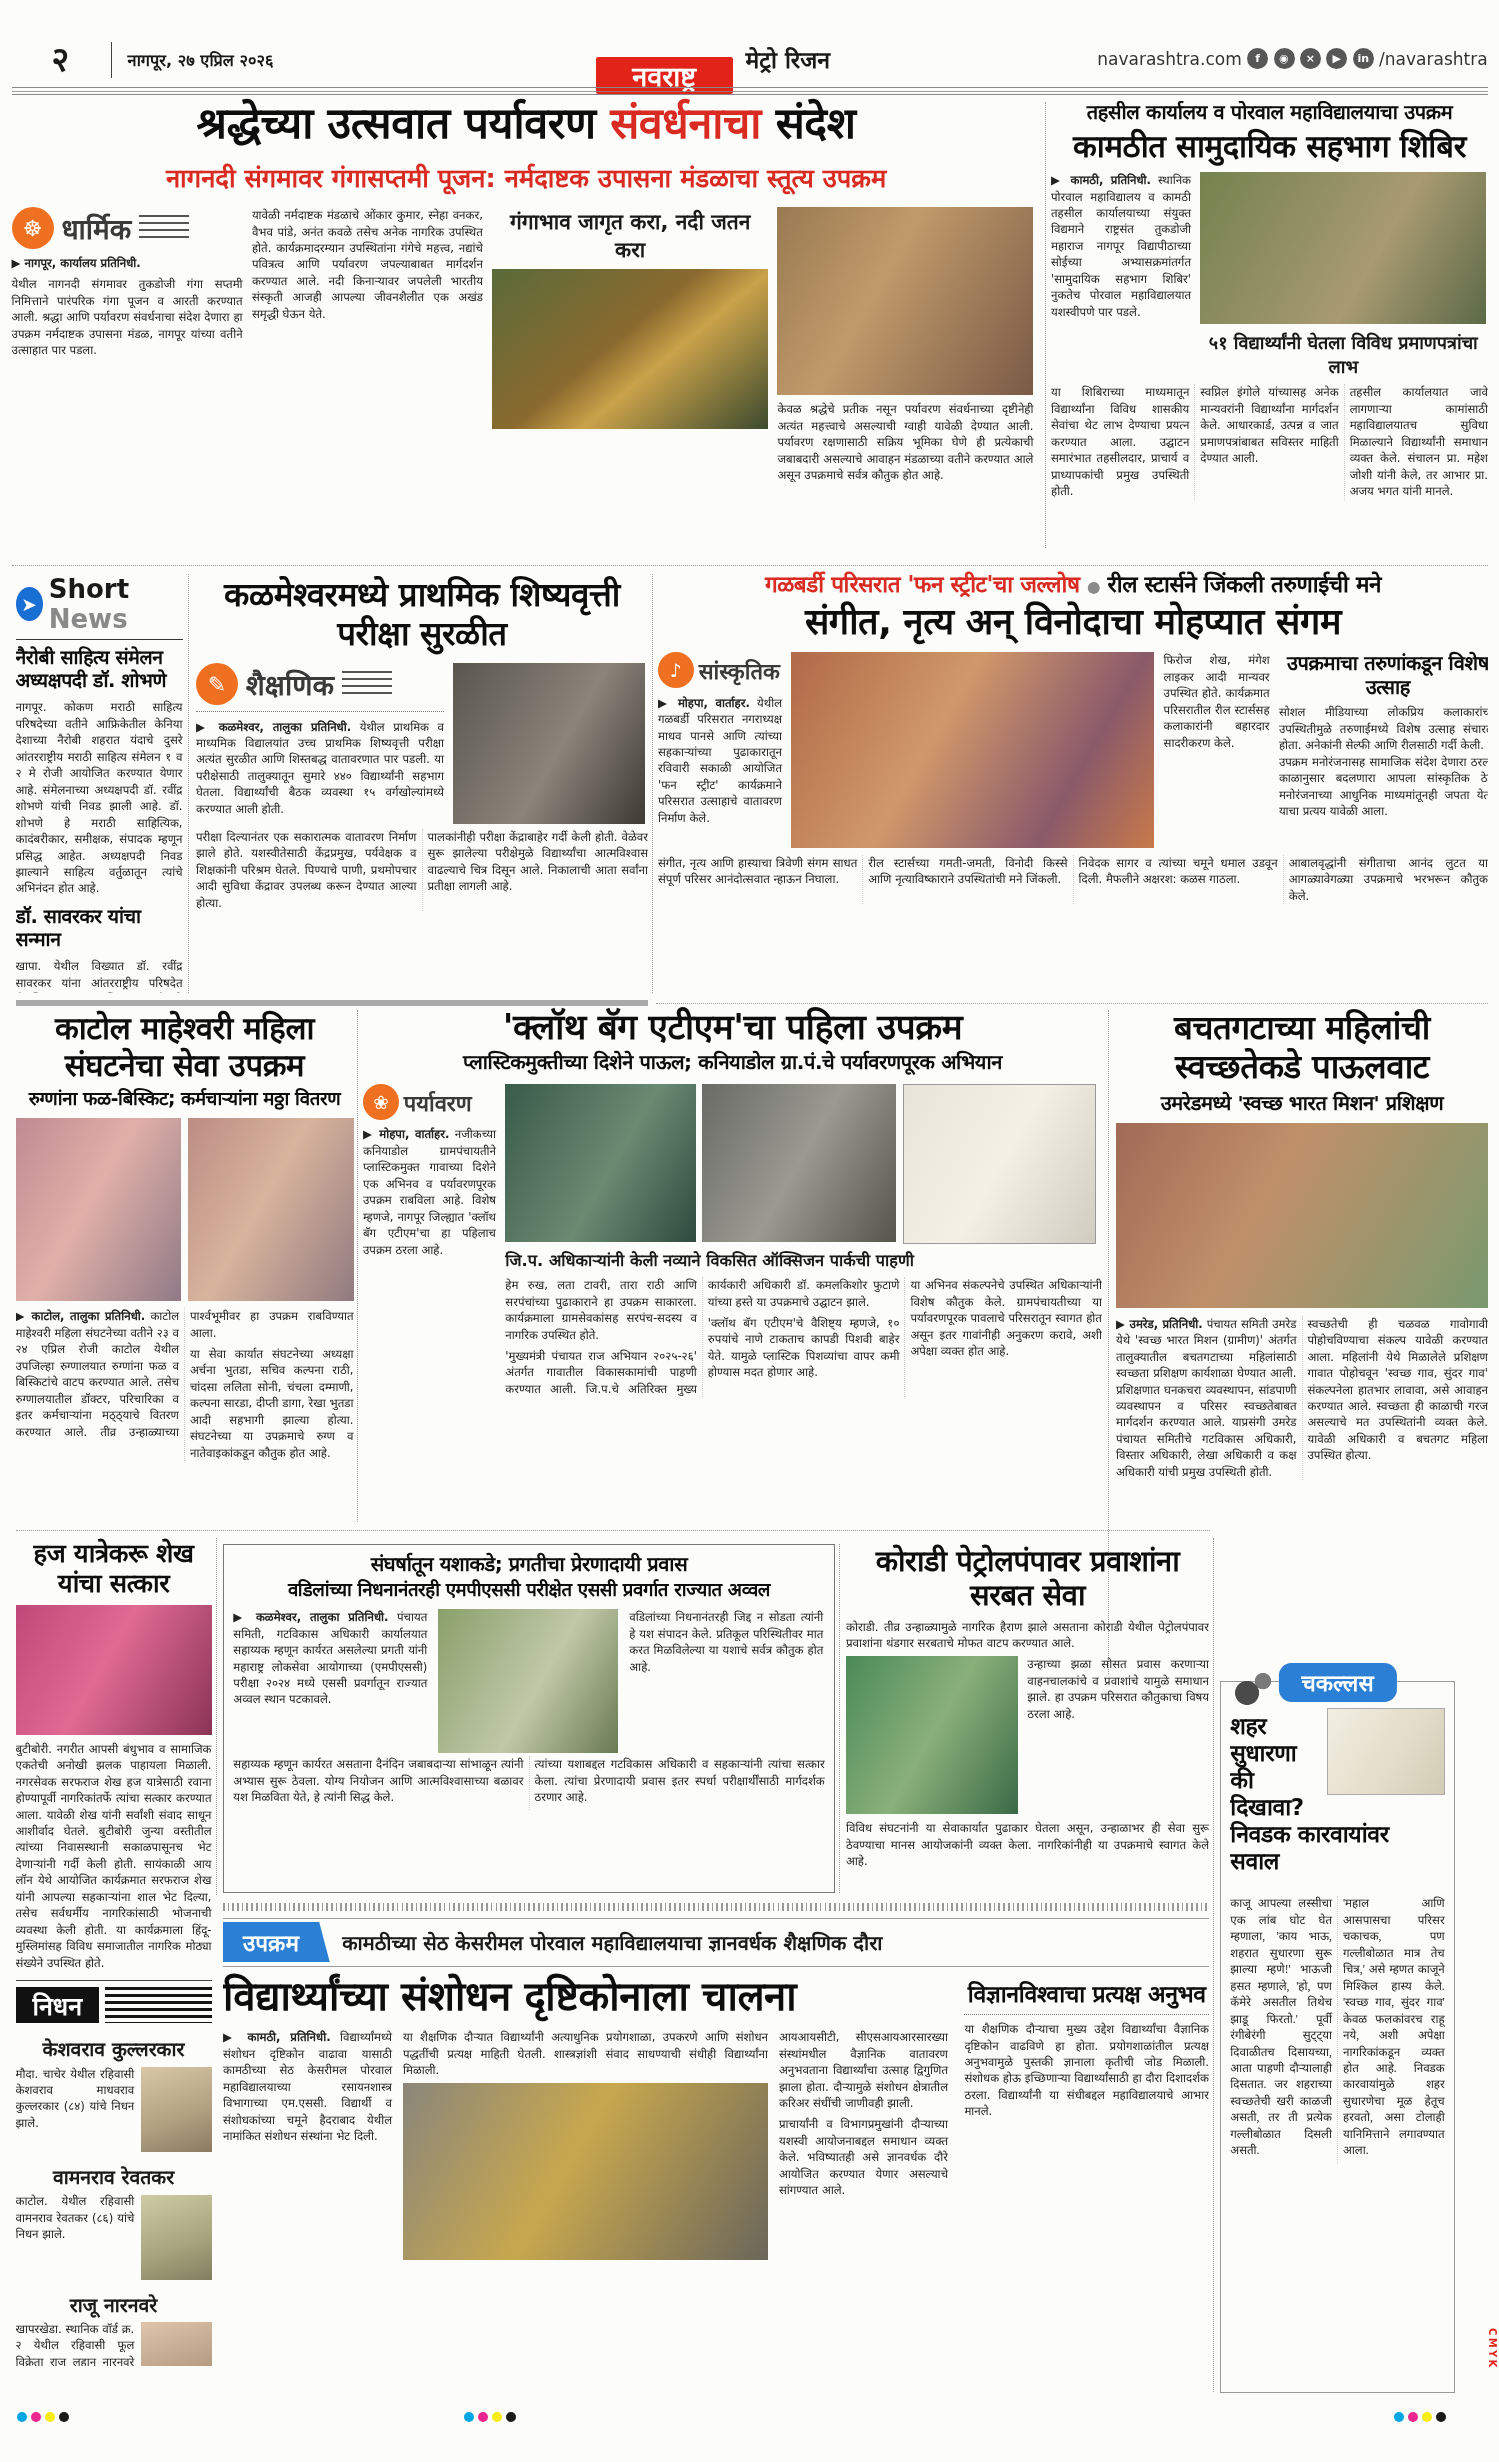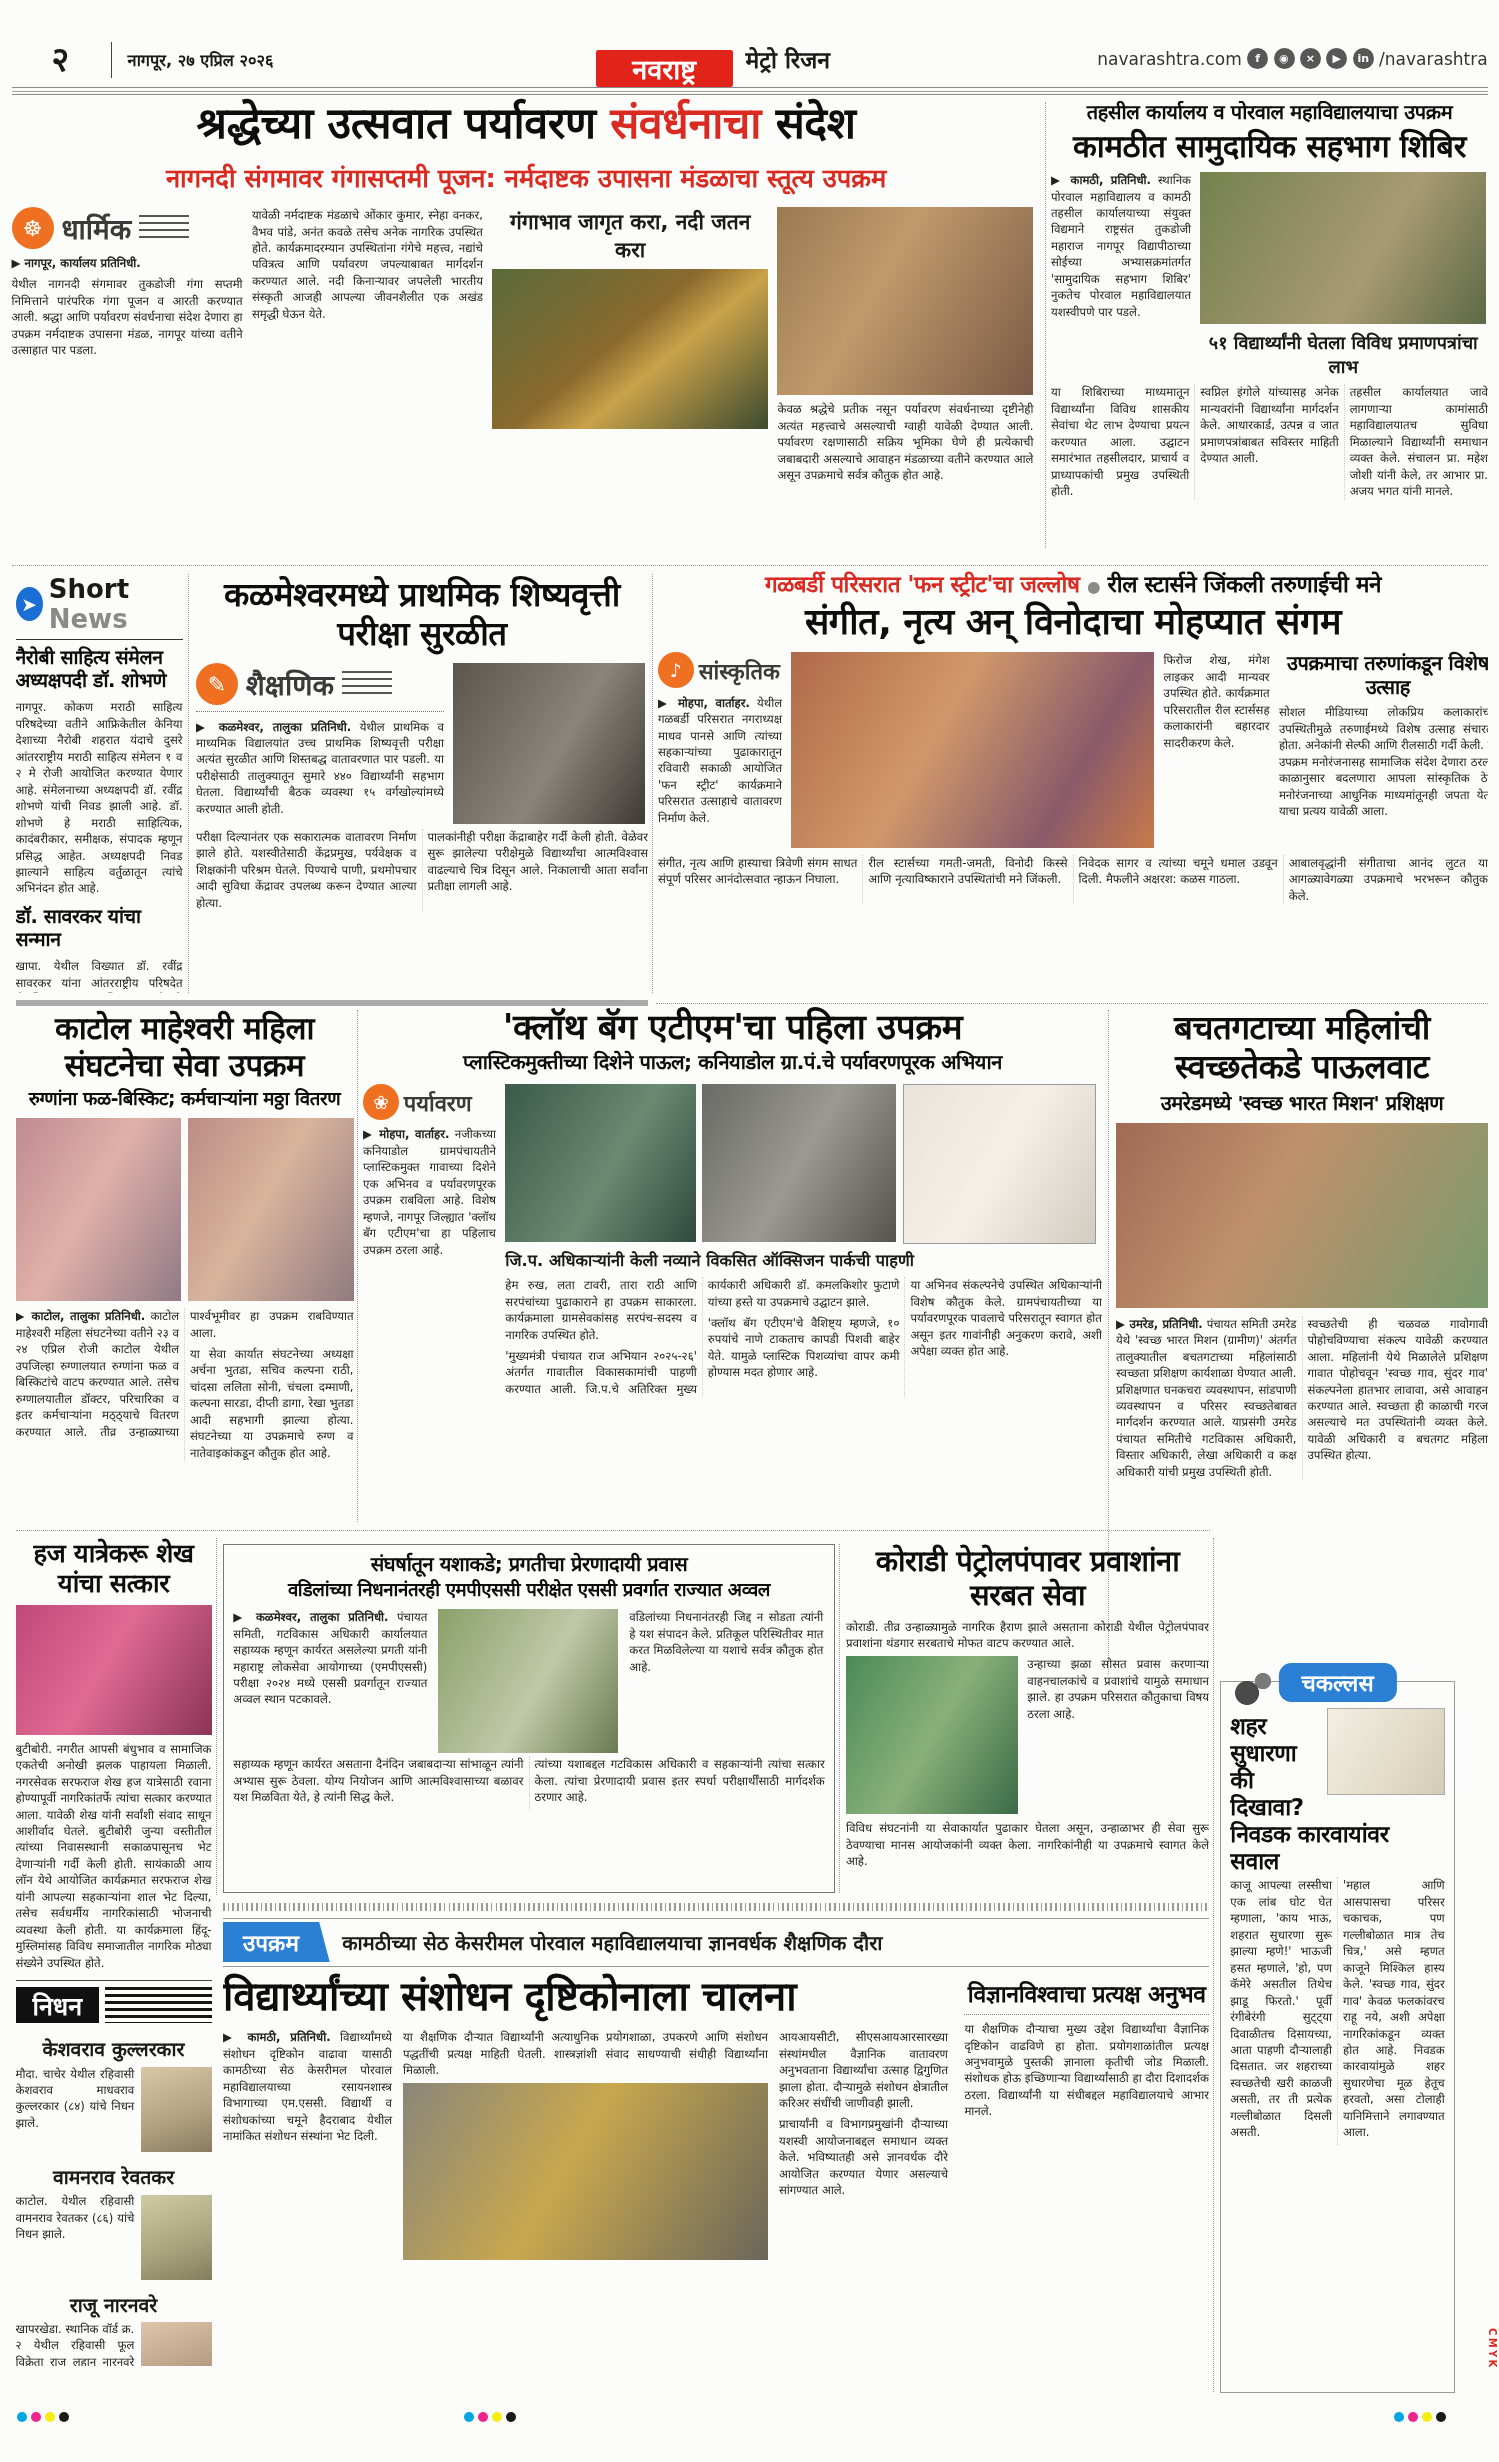--- a/index.html
+++ b/index.html
@@ -4,21 +4,21 @@
 <style>
   html,body{margin:0;padding:0;background:#e8e8e4;}
   .page{position:relative;width:1499px;height:2462px;background:#fcfcfa;
     font-family:"DejaVu Sans","Liberation Sans",sans-serif;color:#1a1a1a;overflow:hidden;}
   .abs{position:absolute;}
   
   .hdr{height:45px;}
   .pagenum{position:absolute;left:40px;top:0;font-size:34px;font-weight:bold;line-height:45px;}
   .hdr-vline{position:absolute;left:99px;top:4.7px;width:1.6px;height:36px;background:#444;}
   .hdr-date{position:absolute;left:116px;top:12.4px;font-size:16.3px;font-weight:bold;}
-  .masthead{position:absolute;left:584px;top:13px;width:137px;height:37px;background:#e2231a;
+  .masthead{position:absolute;left:584px;top:20px;width:137px;height:37px;background:#e2231a;
     color:#fff;font-size:27px;font-weight:bold;display:flex;align-items:center;justify-content:center;border-radius:2.3px;}
   .edition{position:absolute;left:734px;top:6.2px;font-size:23px;font-weight:bold;}
   .hdr-right{position:absolute;right:0;top:11px;display:flex;align-items:center;gap:5.4px;font-size:17px;color:#333;}
   .soc{width:21px;height:21px;border-radius:50%;background:#575757;color:#fff;font-size:11px;font-weight:bold;
     display:flex;align-items:center;justify-content:center;}
   .dbl{height:6.2px;border-top:1.6px solid #8a8a8a;border-bottom:0.8px solid #8a8a8a;
     background:linear-gradient(#8a8a8a,#8a8a8a) center/100% 0.8px no-repeat;}
   
   .hl{font-weight:bold;color:#0d0d0d;text-align:center;line-height:1.18;letter-spacing:-0.4px;}
   .red{color:#d92b21;}
@@ -339,21 +339,21 @@
   </div>
 
   <div class="vsep" style="left:1213px;top:1538px;height:854px;"></div>
   <div class="abs chak-box" style="left:1220px;top:1681px;width:235px;height:712px;box-sizing:border-box;overflow:visible;">
     <div class="chak-art"></div>
     <div class="chak-badge">चकल्लस</div>
     <div style="overflow:hidden;">
       <div class="photo g15" style="float:right;width:116px;height:85px;margin:0 0 4.7px 6.2px;"></div>
       <div class="hl" style="font-size:23px;text-align:left;margin-top:4.7px;">शहर सुधारणा की दिखावा? निवडक कारवायांवर सवाल</div>
     </div>
-    <div class="cols2 body-txt" style="margin-top:2px;">
+    <div class="cols2 body-txt" style="margin-top:21px;font-family:Liberation Serif, serif;">
       <p>काजू आपल्या लस्सीचा एक लांब घोट घेत म्हणाला, 'काय भाऊ, शहरात सुधारणा सुरू झाल्या म्हणे!' भाऊजी हसत म्हणाले, 'हो, पण कॅमेरे असतील तिथेच झाडू फिरतो.' पूर्वी रंगीबेरंगी सुट्ट्या दिवाळीतच दिसायच्या, आता पाहणी दौऱ्यालाही दिसतात. जर शहराच्या स्वच्छतेची खरी काळजी असती, तर ती प्रत्येक गल्लीबोळात दिसली असती.</p>
       <p>'महाल आणि आसपासचा परिसर चकाचक, पण गल्लीबोळात मात्र तेच चित्र,' असे म्हणत काजूने मिश्किल हास्य केले. 'स्वच्छ गाव, सुंदर गाव' केवळ फलकांवरच राहू नये, अशी अपेक्षा नागरिकांकडून व्यक्त होत आहे. निवडक कारवायांमुळे शहर सुधारणेचा मूळ हेतूच हरवतो, असा टोलाही यानिमित्ताने लगावण्यात आला.</p>
     </div>
   </div>
 
   <div class="hatch" style="left:223px;top:1903px;width:984px;"></div>
   <div class="abs" style="left:223px;top:1918px;width:986px;height:486px;overflow:hidden;">
     <div class="upk-row">
       <div class="upk-badge">उपक्रम</div>
       <div class="kicker" style="font-size:20px;">कामठीच्या सेठ केसरीमल पोरवाल महाविद्यालयाचा ज्ञानवर्धक शैक्षणिक दौरा</div>

